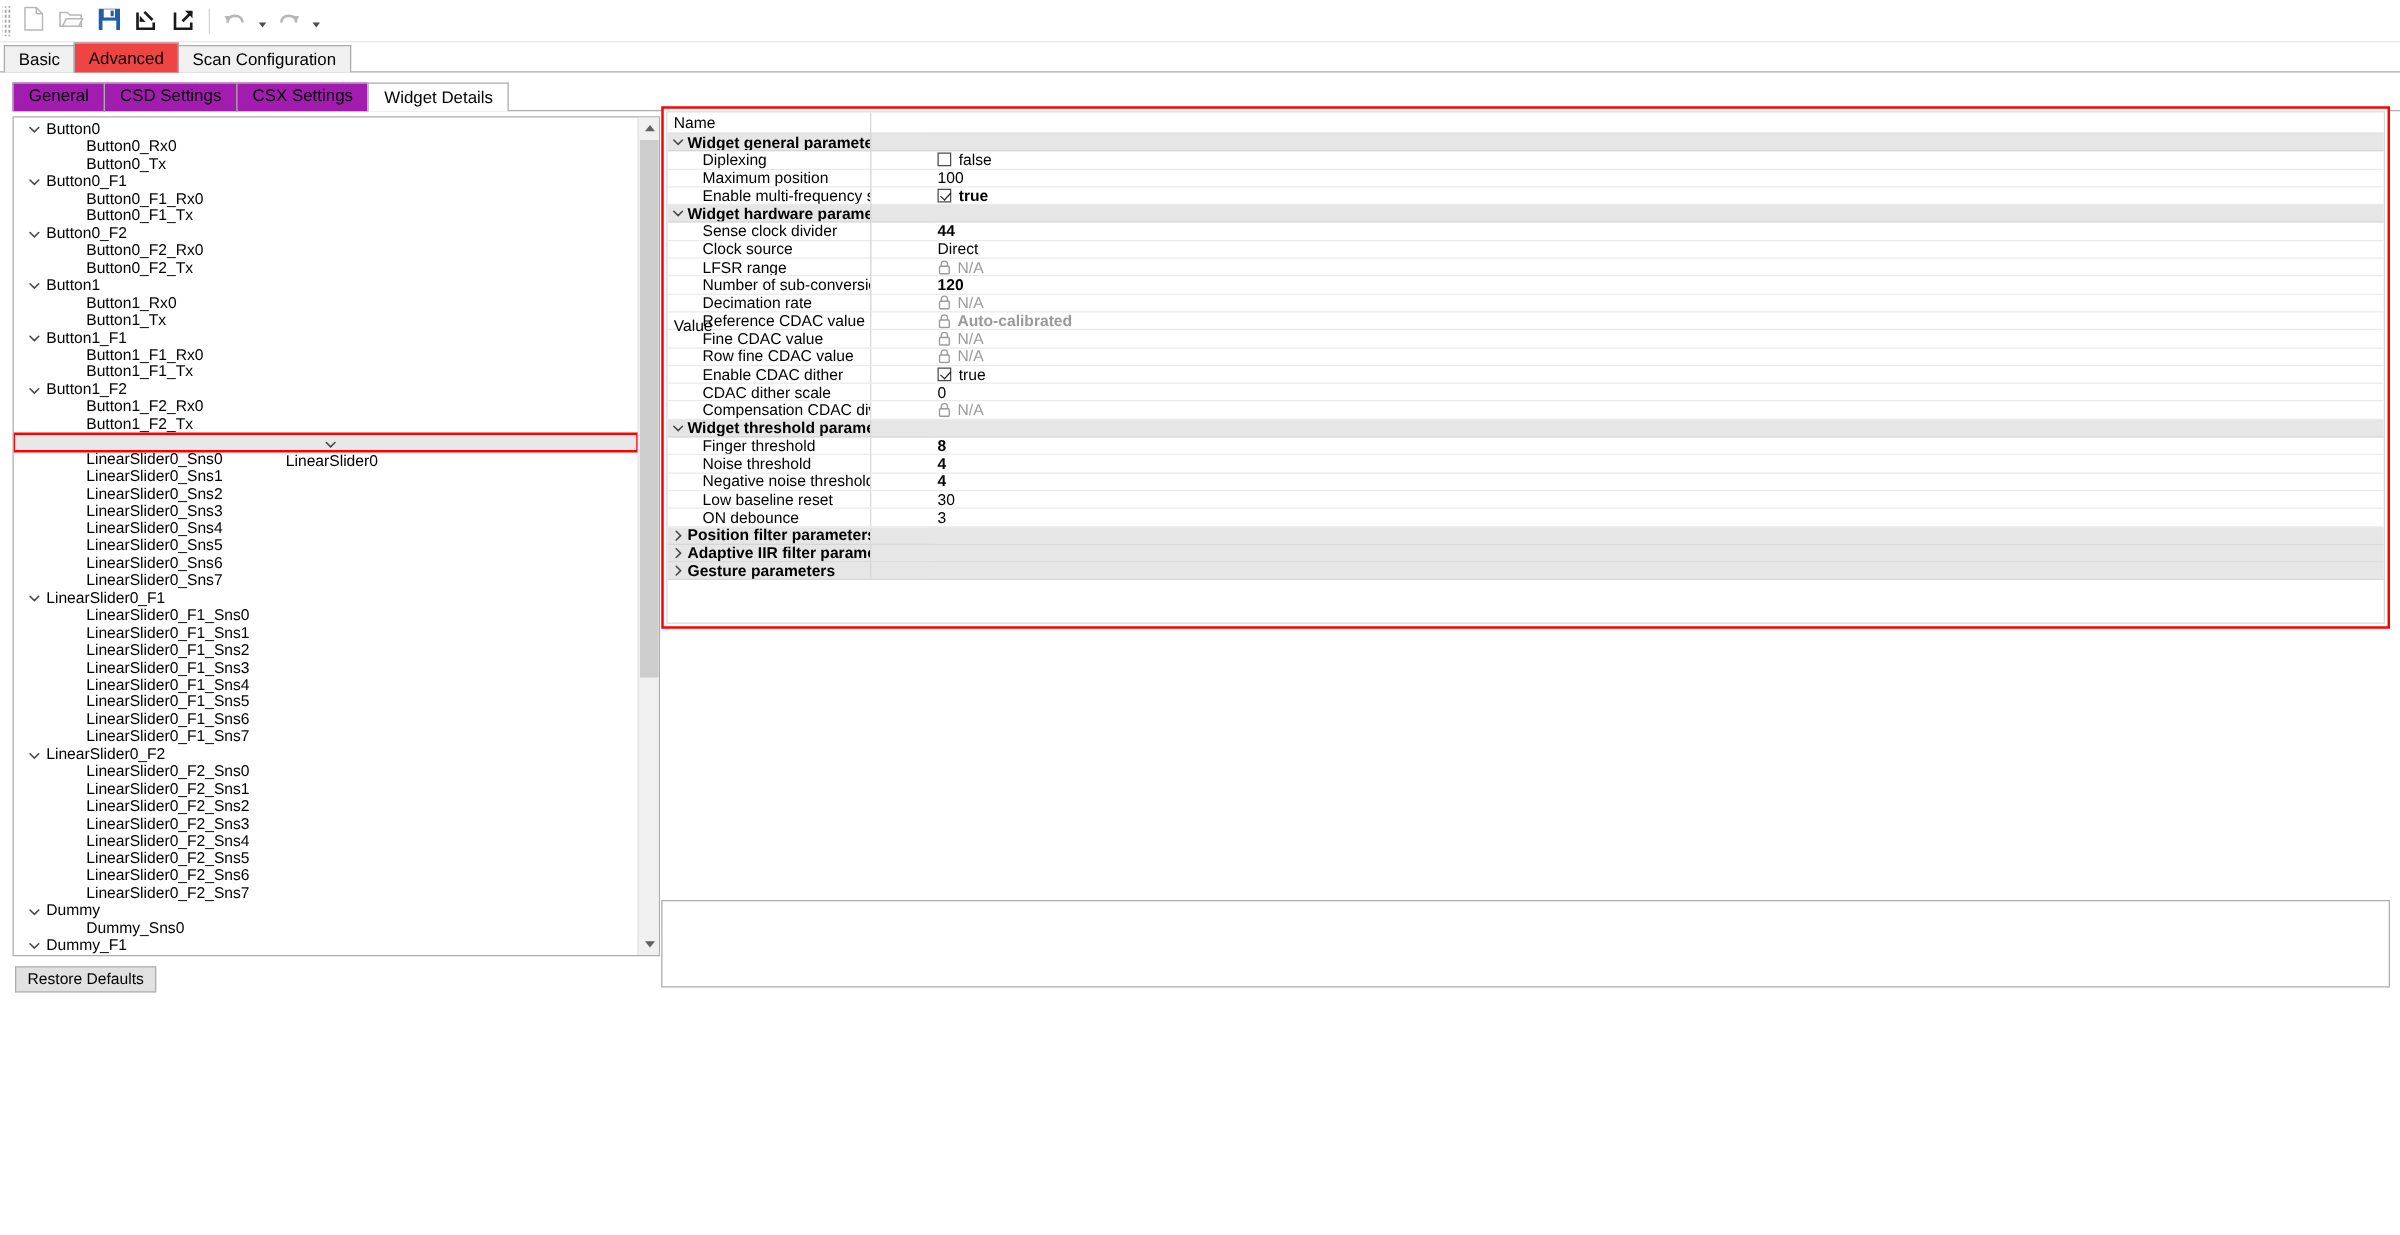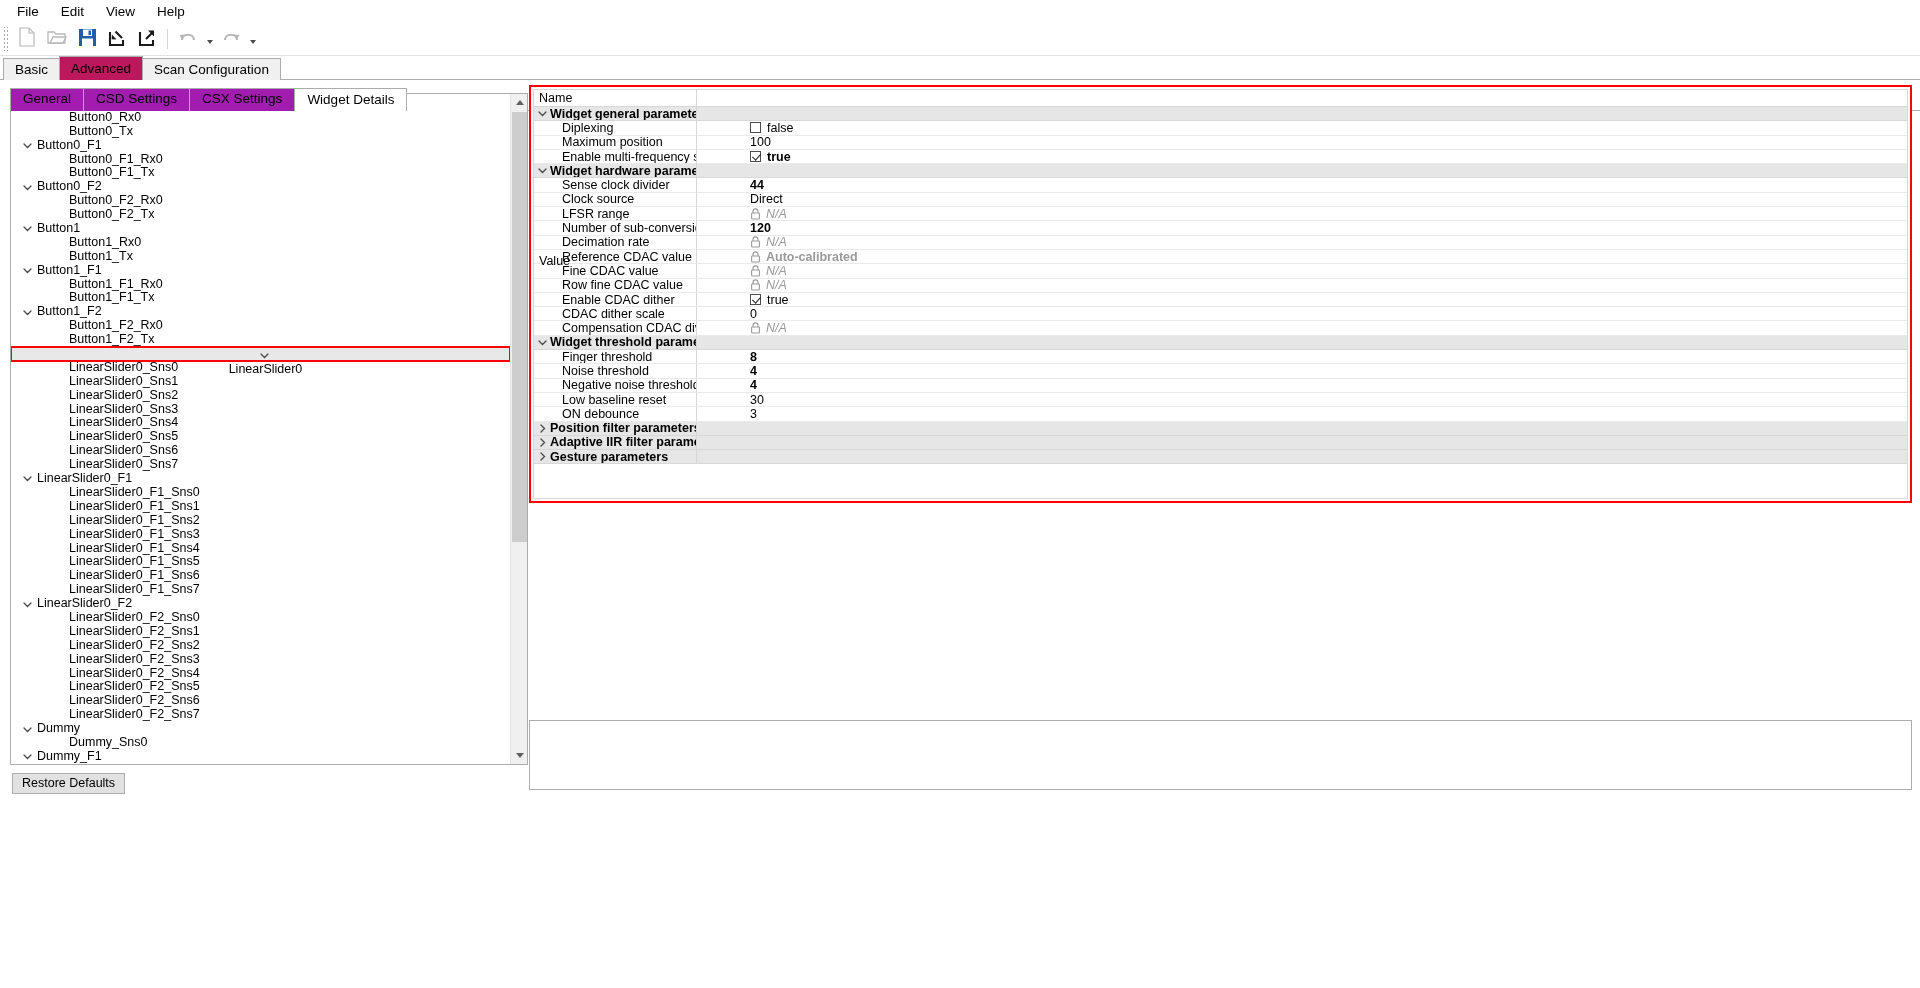--- a/index.html
+++ b/index.html
@@ -87,21 +87,21 @@
     padding: 0 11px;
     font-size: 13.5px;
     border: 1px solid #acacac;
     border-bottom: none;
     background: #f0f0f0;
     margin-right: -1px;
     cursor: default;
     z-index: 1;
   }
   .otab.active {
-    background: #be185d;
+    background: #ef4444;
     height: 24px;
     line-height: 23px;
     z-index: 3;
   }
 
   
   .inner-tabbar {
     position: relative;
     height: 24px;
     margin: 7px 0 0 10px;
@@ -301,21 +301,21 @@
     display: flex;
     align-items: center;
     justify-content: center;
     color: #4a4a4a;
   }
   .grow .nm-indent { width: 28px; flex: 0 0 28px; }
   .grow .nm { padding-left: 0; }
   .grow.param .cname { padding-left: 0; }
   .val-bold { font-weight: bold; }
   .val-dim { color: #9a9a9a; font-weight: bold; }
-  .val-dim.na { font-weight: normal; font-style: italic; }
+  .val-dim.na { font-weight: normal; }
   .chk {
     width: 11px; height: 11px;
     border: 1px solid #4a4a4a;
     background: #ffffff;
     margin-right: 6px;
     flex: 0 0 11px;
     position: relative;
   }
   .chk.checked::after {
     content: "";
@@ -341,26 +341,20 @@
     height: 70px;
     border: 1px solid #acacac;
     background: #ffffff;
   }
 </style>
 </head>
 <body>
 
 <div id="app">
 
-  <div class="menubar">
-    <div class="menu-item">File</div>
-    <div class="menu-item">Edit</div>
-    <div class="menu-item">View</div>
-    <div class="menu-item">Help</div>
-  </div>
 
   <div class="toolbar">
     <div class="grip"></div>
 
     <div class="tb-btn">
       <span>
         <svg width="18" height="20" viewBox="0 0 18 20">
           <path d="M2 1 h9 l5 5 v13 h-14 z" fill="#ffffff" stroke="#b8b8b8" stroke-width="1.2"></path>
           <path d="M11 1 v5 h5" fill="none" stroke="#b8b8b8" stroke-width="1.2"></path>
         </svg>

